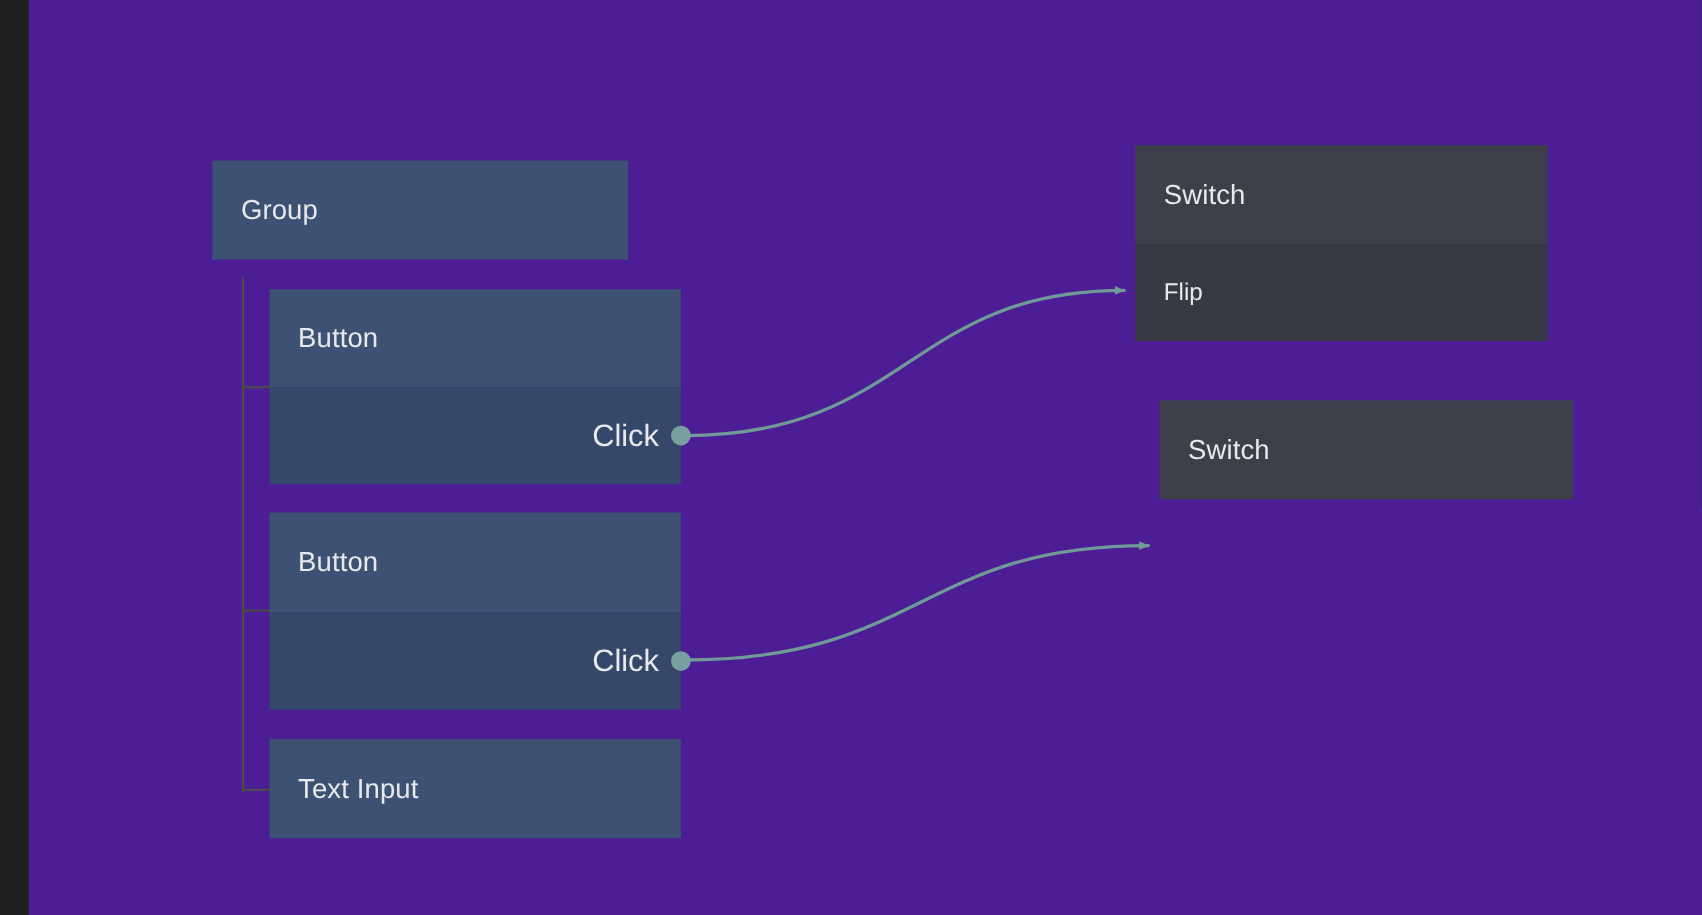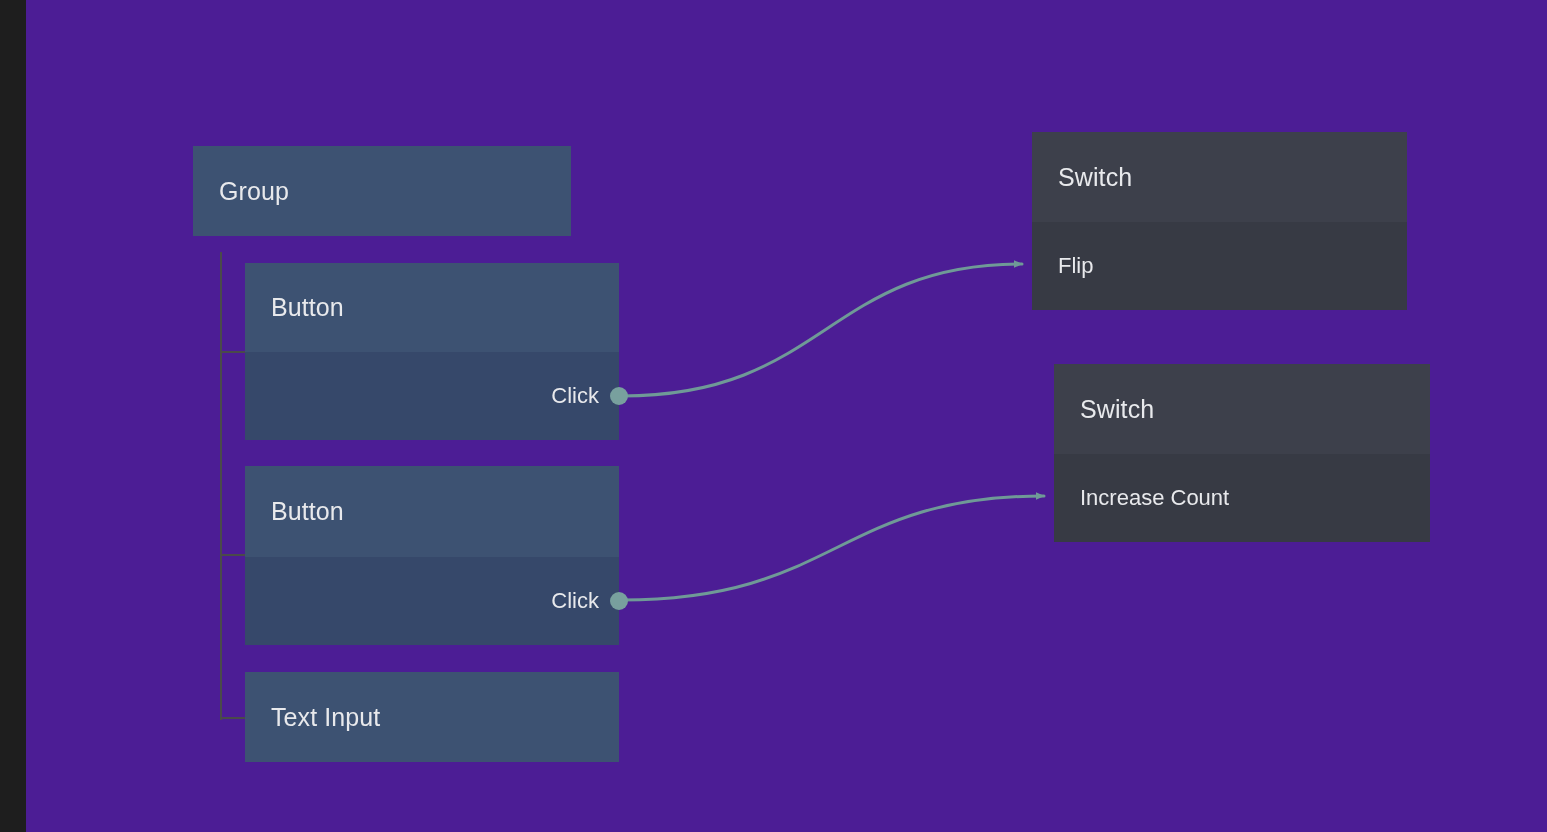--- a/index.html
+++ b/index.html
@@ -80,21 +80,21 @@
     padding-left: 26px;
     white-space: nowrap;
   }
 
   
   .port-row-out {
     justify-content: flex-end;
   }
   .port-label-out {
     color: #e8e9ec;
-    font-size: 22px;
+    font-size: 28px;
     padding-right: 20px;
     white-space: nowrap;
   }
   .port-dot {
     position: absolute;
     width: 18px;
     height: 18px;
     border-radius: 50%;
     background: #78a09e;
     right: -9px;
@@ -172,18 +172,15 @@
     </div>
     <div class="node-body port-row-in" style="height:88px;">
       <span class="port-label-in">Flip</span>
     </div>
   </div>
 
   <div class="node gray" style="left:1028px; top:364px; width:376px;">
     <div class="node-header" style="height:90px;">
       <span class="node-title">Switch</span>
     </div>
-    <div class="node-body port-row-in" style="height:88px;">
-      <span class="port-label-in">Increase Count</span>
-    </div>
   </div>
 
 </div>
 
 </body></html>

